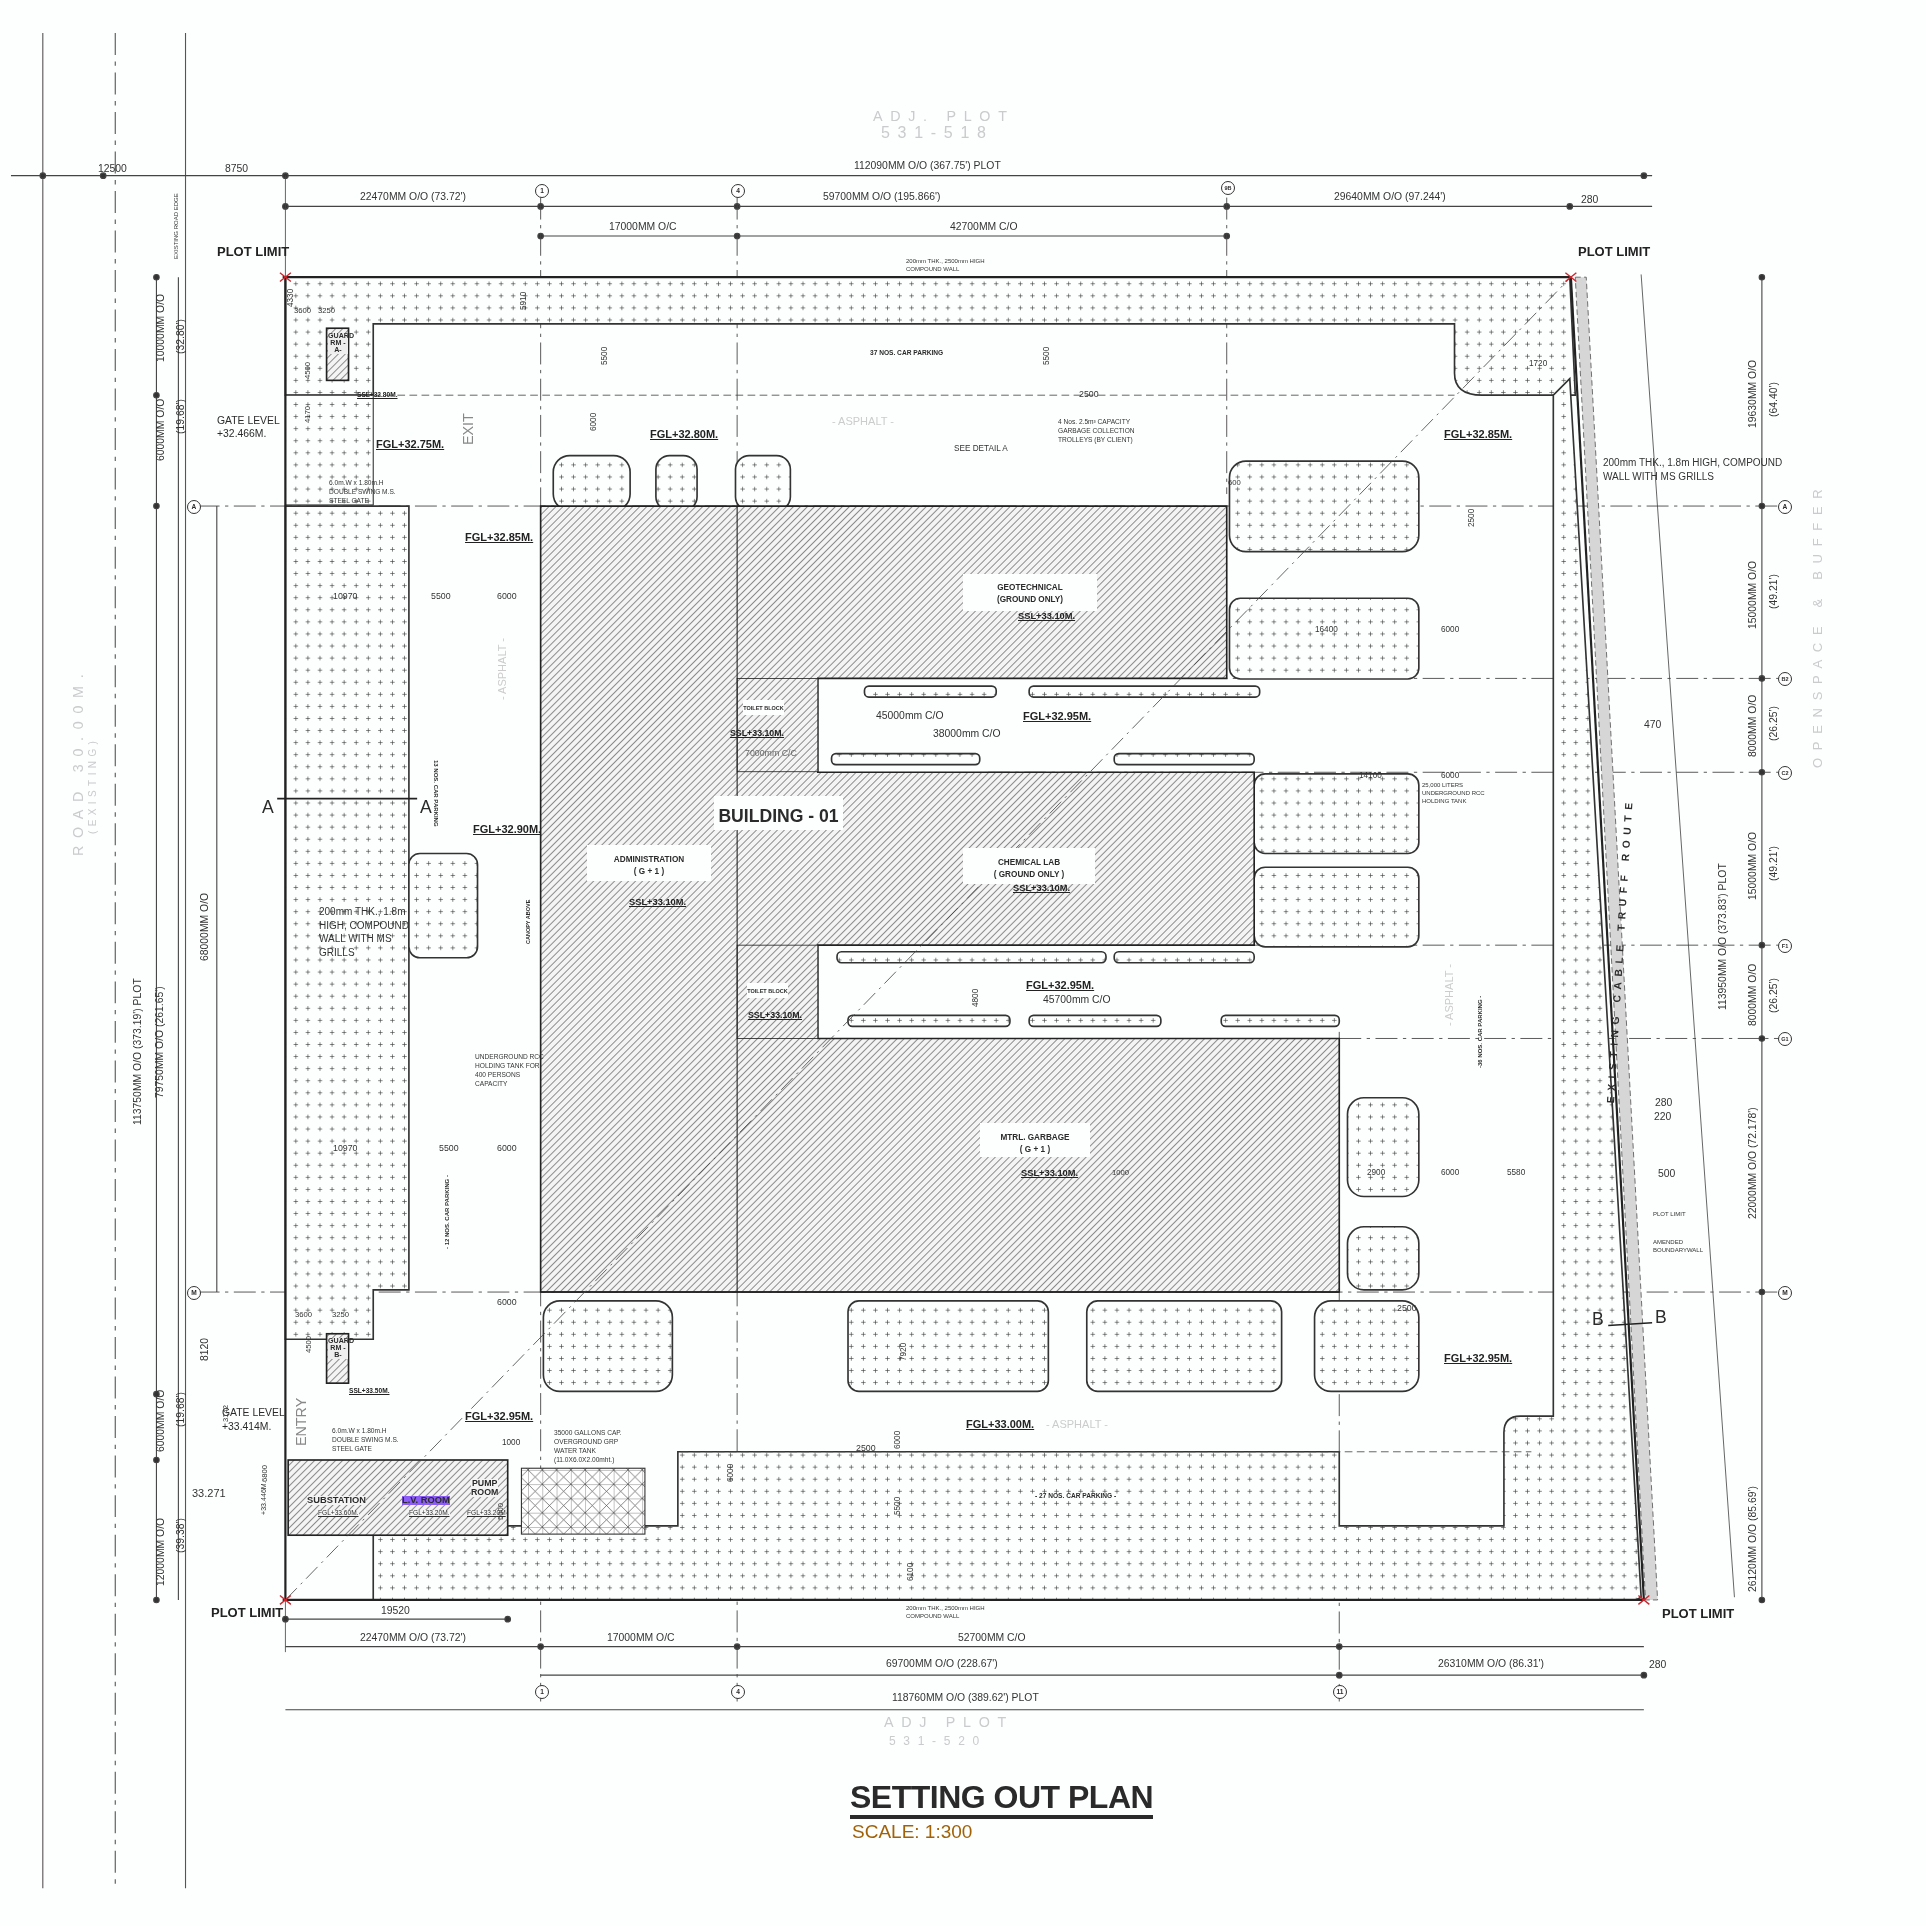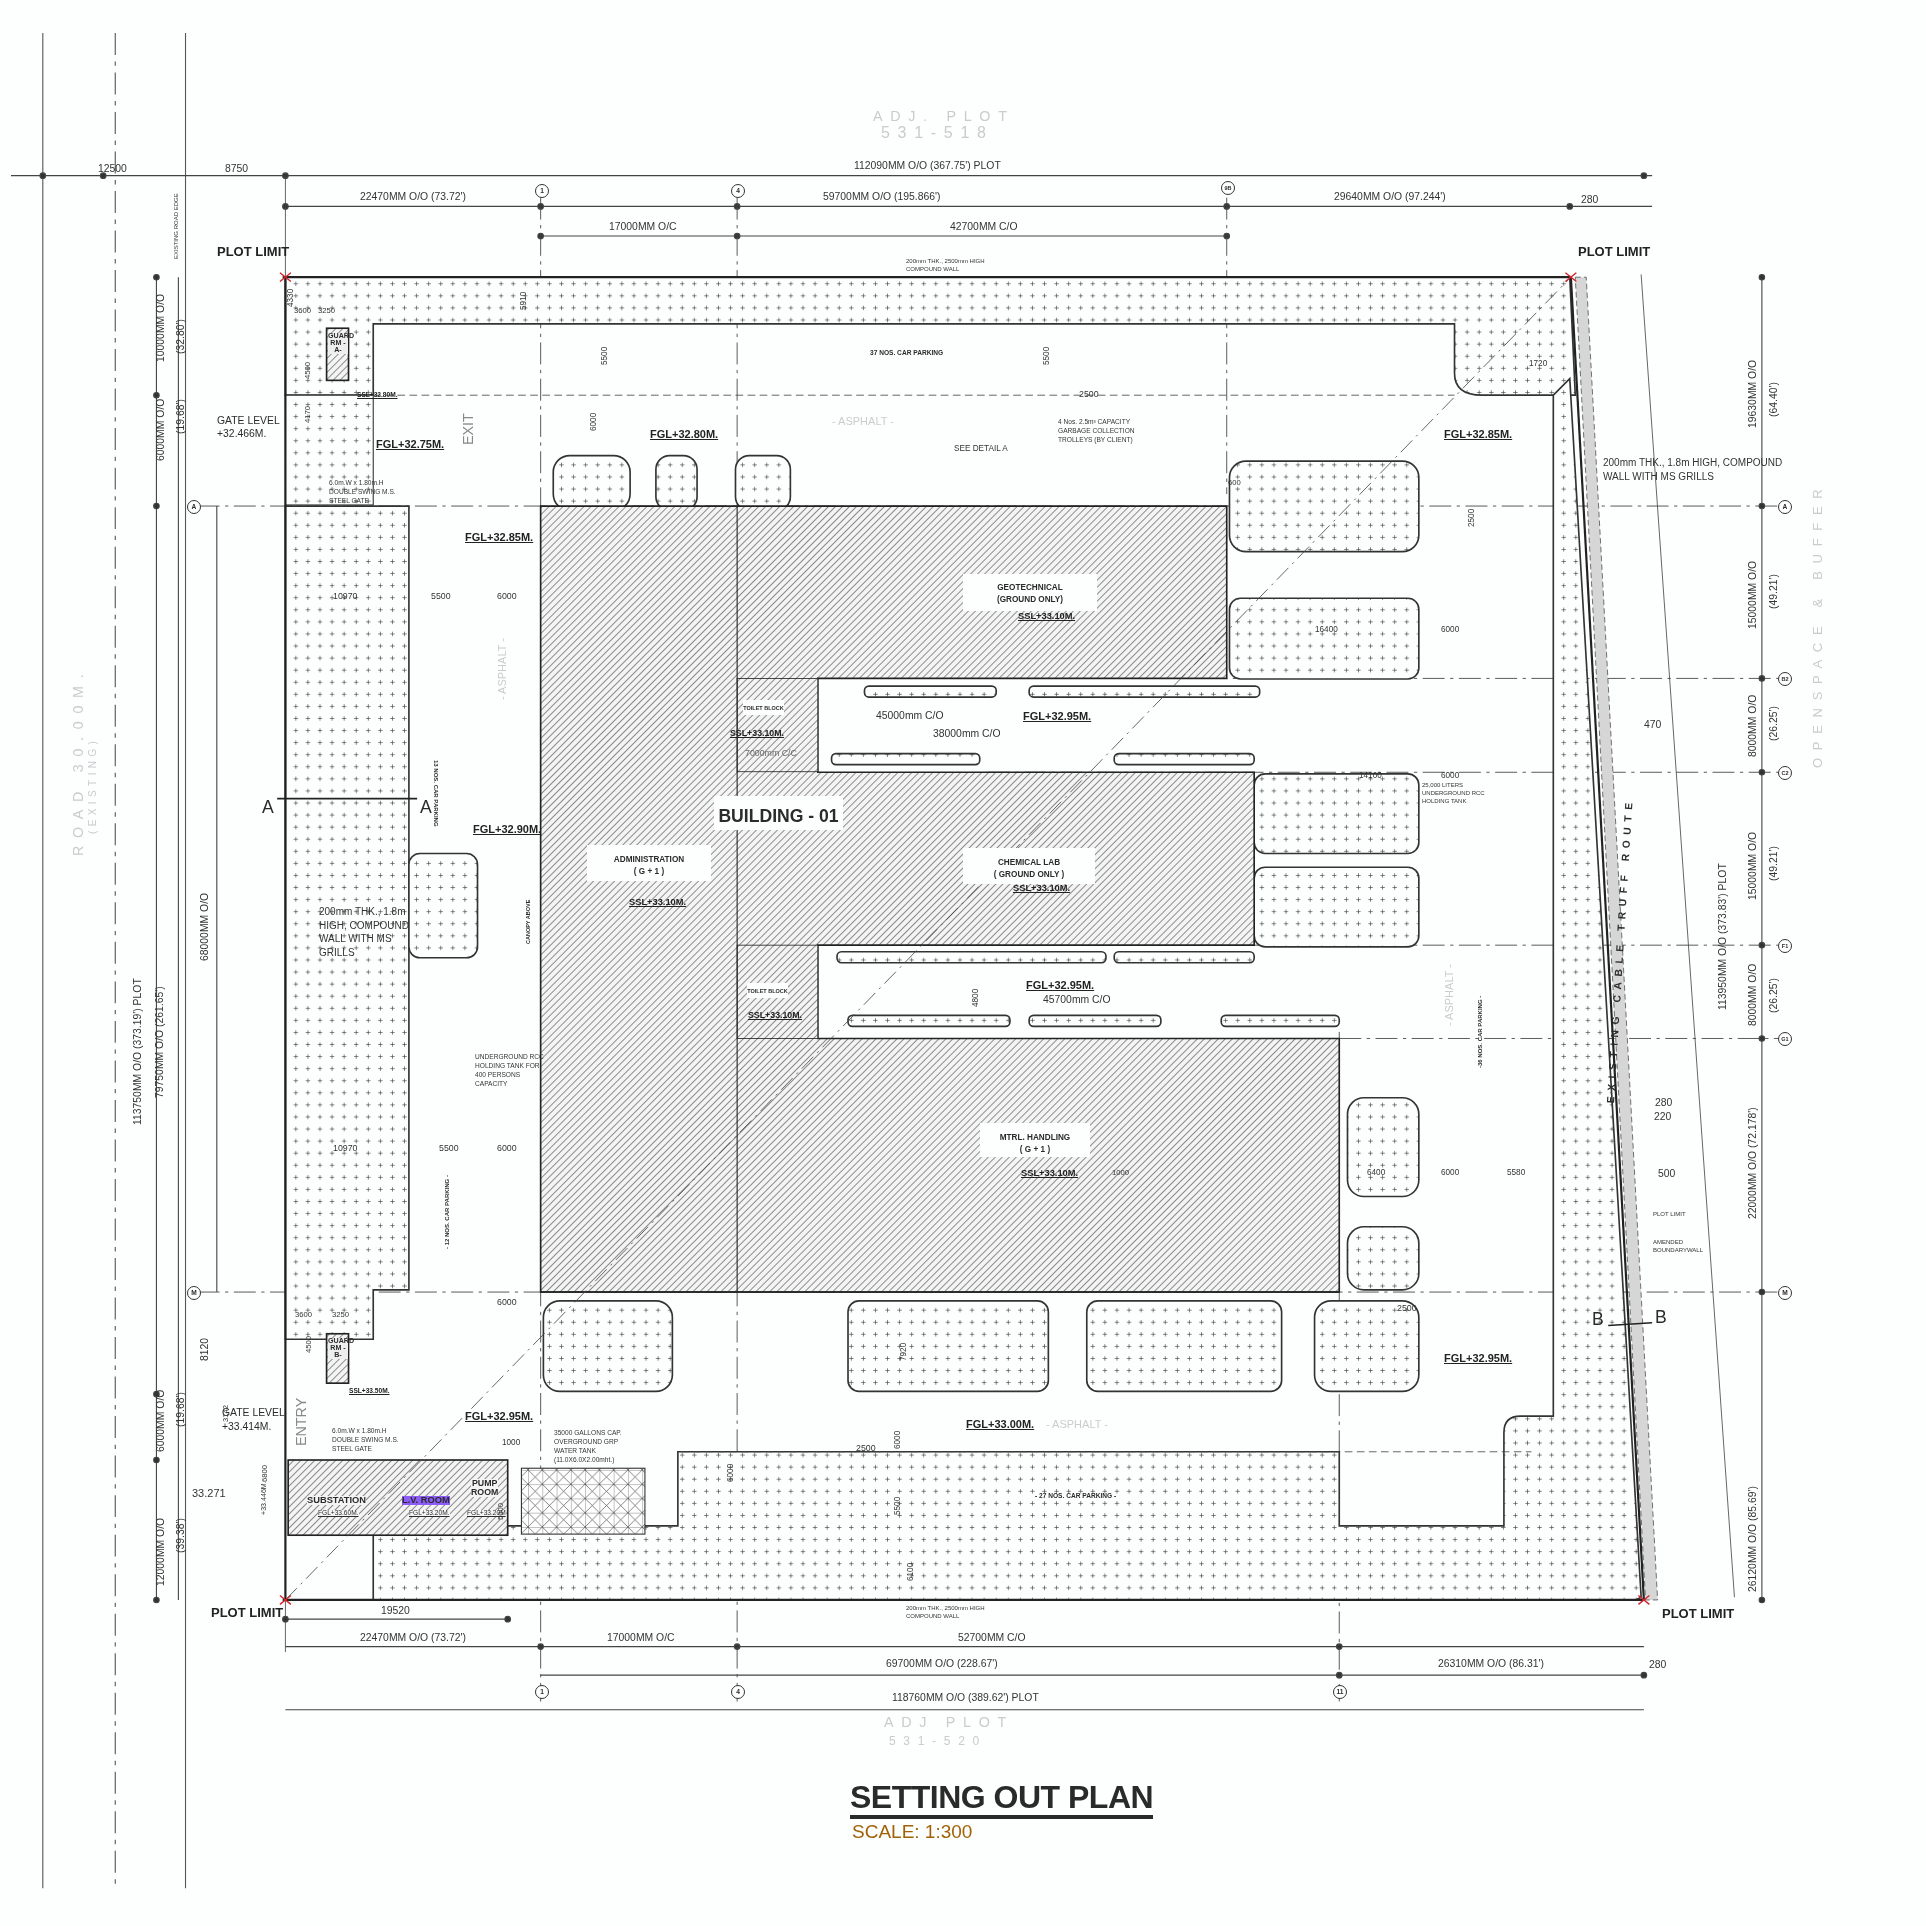--- a/index.html
+++ b/index.html
@@ -285,21 +285,21 @@
   <span>BUILDING - 01</span>
 </div>
 
 <div class="room" style="left:963px;top:848px;width:132px;height:36px;">
   <div>CHEMICAL LAB</div>
   <div>( GROUND ONLY )</div>
 </div>
 <div class="t lvl" style="left:1013px;top:884px;font-size:9.3px;">SSL+33.10M.</div>
 
 <div class="room" style="left:980px;top:1123px;width:110px;height:34px;">
-  <div>MTRL. HANDLING</div>
+  <div>MTRL. GARBAGE</div>
   <div>( G + 1 )</div>
 </div>
 <div class="t lvl" style="left:1021px;top:1169px;font-size:9.3px;">SSL+33.10M.</div>
 
 <div class="room" style="left:743px;top:700px;width:41px;height:15.4px;font-size:5.5px;padding-top:4.4px;">
   <span>TOILET BLOCK</span>
 </div>
 <div class="t lvl" style="left:730px;top:729px;font-size:8.8px;">SSL+33.10M.</div>
 <div class="t dim" style="left:745px;top:749px;font-size:8.8px;color:#666;">7000mm C/C</div>
 
@@ -350,21 +350,21 @@
 <div class="t" style="left:294px;top:1446px;font-size:14.3px;color:#888;transform:rotate(-90deg);transform-origin:left top;">ENTRY</div>
 <div class="t bold" style="left:526px;top:944px;font-size:5.5px;transform:rotate(-90deg);transform-origin:left top;">CANOPY ABOVE</div>
 
 <div class="t dim" style="left:876px;top:711px;">45000mm C/O</div>
 <div class="t dim" style="left:933px;top:729px;">38000mm C/O</div>
 <div class="t dim" style="left:1043px;top:995px;">45700mm C/O</div>
 <div class="t dim" style="left:1315px;top:626px;font-size:8.2px;">16400</div>
 <div class="t dim" style="left:1441px;top:626px;font-size:8.2px;">6000</div>
 <div class="t dim" style="left:1359px;top:772px;font-size:8.2px;">14100</div>
 <div class="t dim" style="left:1441px;top:772px;font-size:8.2px;">6000</div>
-<div class="t dim" style="left:1367px;top:1169px;font-size:8.2px;">6400</div>
+<div class="t dim" style="left:1367px;top:1169px;font-size:8.2px;">2900</div>
 <div class="t dim" style="left:1441px;top:1169px;font-size:8.2px;">6000</div>
 <div class="t dim" style="left:1507px;top:1169px;font-size:8.2px;">5580</div>
 <div class="t dim" style="left:333px;top:592px;font-size:8.8px;">10970</div>
 <div class="t dim" style="left:431px;top:592px;font-size:8.8px;">5500</div>
 <div class="t dim" style="left:497px;top:592px;font-size:8.8px;">6000</div>
 <div class="t dim" style="left:333px;top:1144px;font-size:8.8px;">10970</div>
 <div class="t dim" style="left:439px;top:1144px;font-size:8.8px;">5500</div>
 <div class="t dim" style="left:497px;top:1144px;font-size:8.8px;">6000</div>
 <div class="t dim" style="left:497px;top:1298px;font-size:8.8px;">6000</div>
 <div class="t dim" style="left:1397px;top:1304px;font-size:8.8px;">2500</div>

